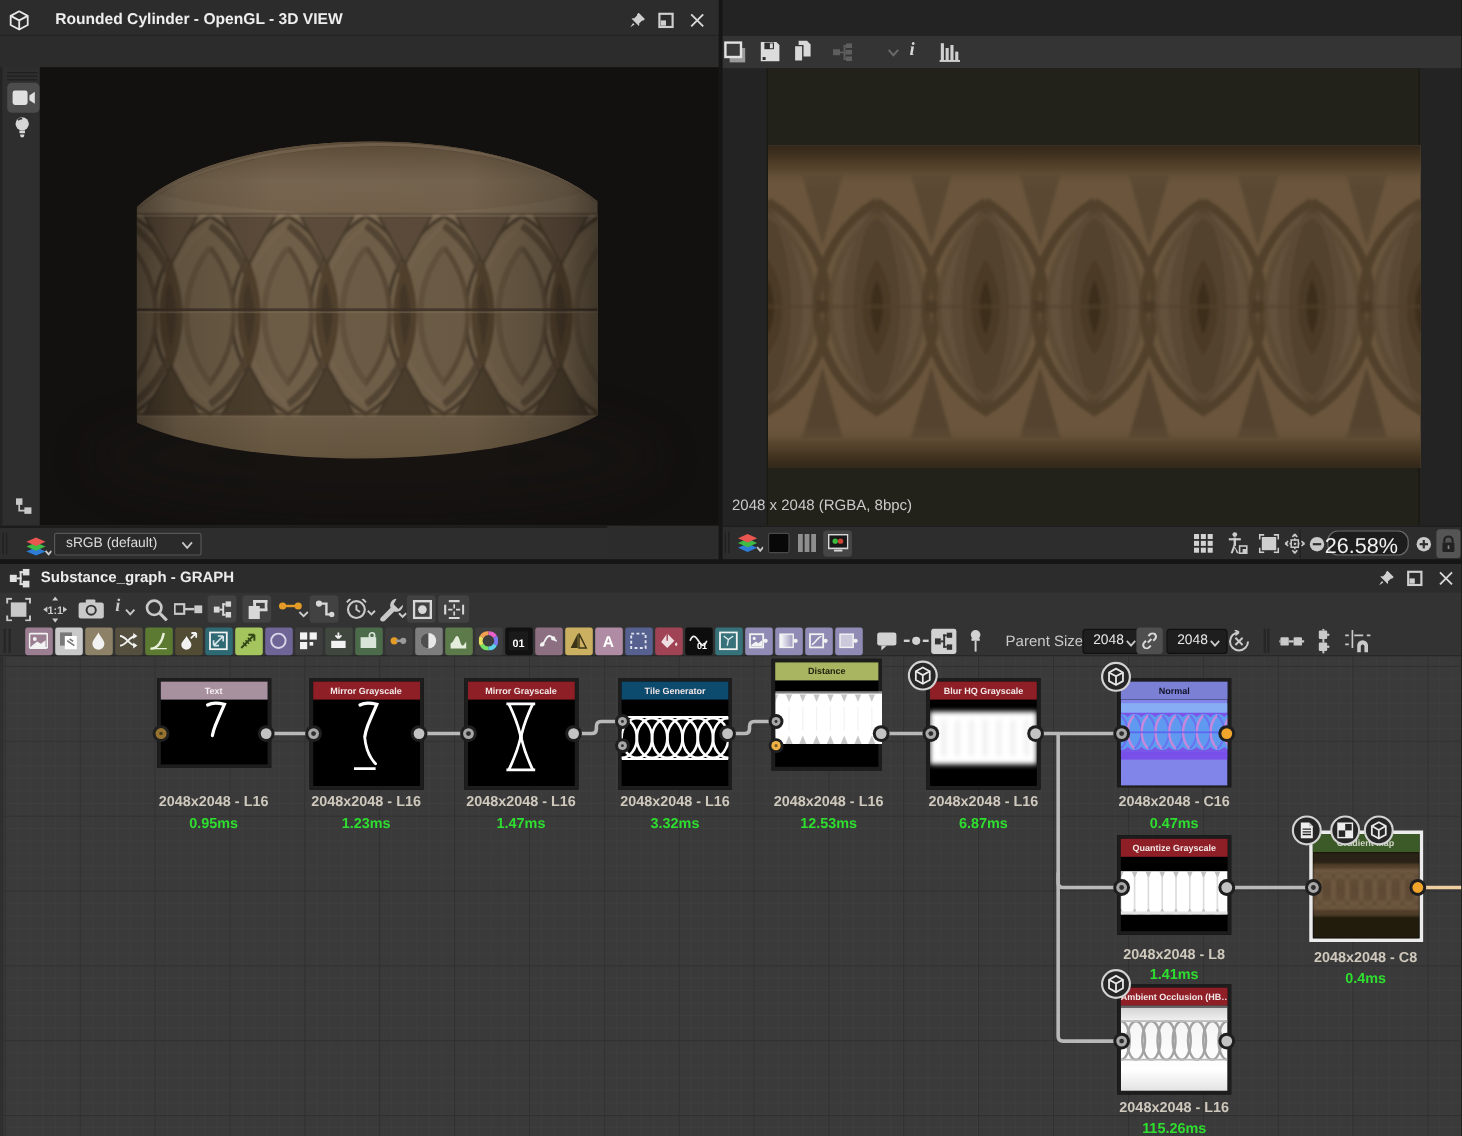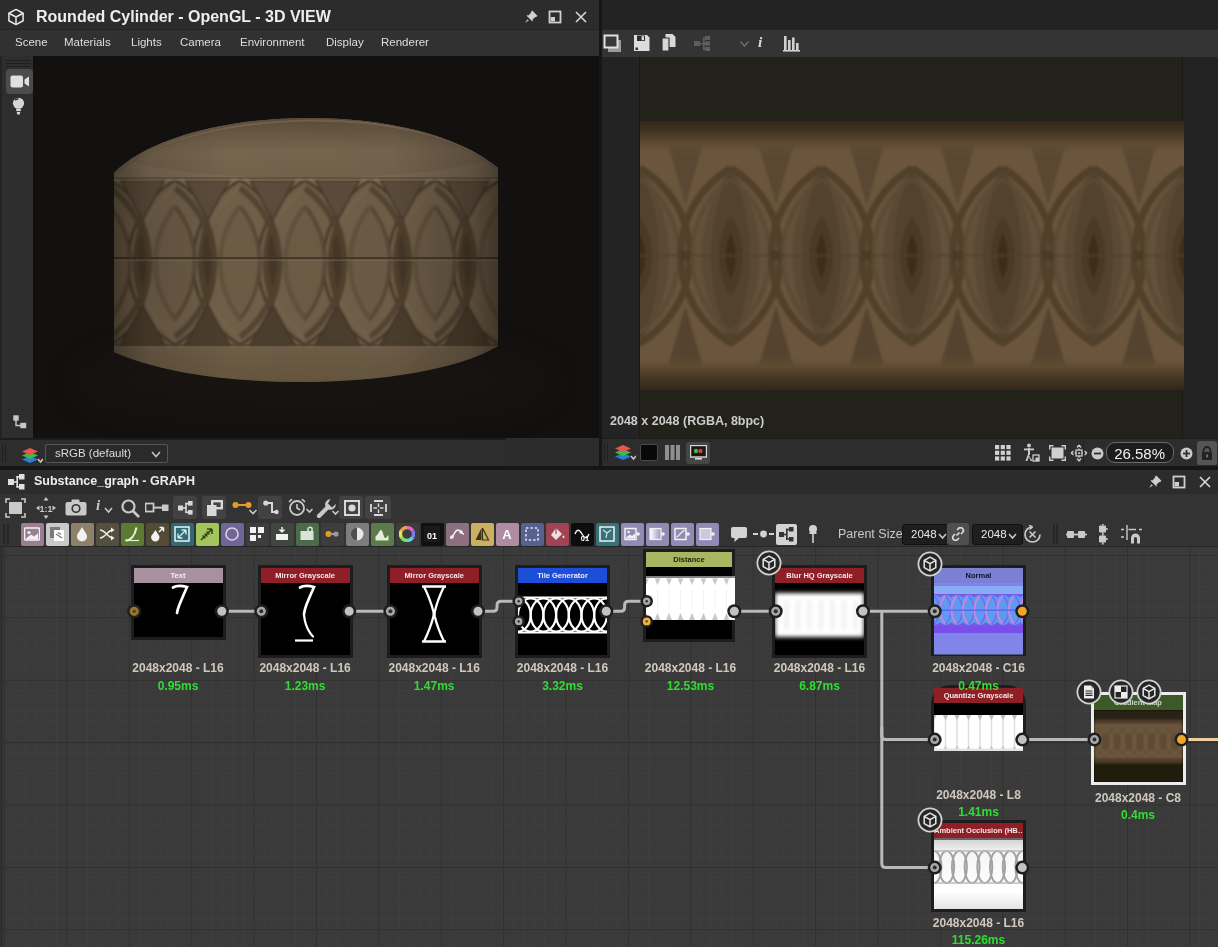--- a/index.html
+++ b/index.html
@@ -16,43 +16,34 @@
 <div id="root">
 
 <div class="abs" style="left:0;top:0;width:599px;height:467px;background:#2c2c2c;">
 <div class="abs" style="left:0;top:0;width:599px;height:30px;background:#2c2c2c;border-bottom:1px solid #232323;">
 <svg class="abs" style="left:7px;top:8px" width="18" height="18" viewBox="0 0 19 19">
 <g fill="none" stroke="#e8e8e8" stroke-width="1.6" stroke-linejoin="round">
 <path d="M9.5 1.5 L17 5.5 L17 13.5 L9.5 17.5 L2 13.5 L2 5.5 Z"></path>
 <path d="M2 5.5 L9.5 9.5 L17 5.5 M9.5 9.5 L9.5 17.5"></path>
           </g>
         </svg>
-<div class="abs hdrtitle" style="left:36px;top:8px;font-size:16px;">Rounded Cylinder - OpenGL - 3D VIEW</div>
+<div class="abs hdrtitle" style="left:46px;top:8px;font-size:13px;">Rounded Cylinder - OpenGL - 3D VIEW</div>
 <svg class="abs" style="left:523px;top:9px" width="16" height="16" viewBox="0 0 16 16">
 <g fill="#cfcfcf" stroke="none">
             <path d="M9.2 1.6 L14.4 6.8 L13 8.2 L12.2 8 L9.6 10.6 C10 12 9.4 12.6 9.4 12.6 L3.4 6.6 C3.4 6.6 4 6 5.4 6.4 L8 3.8 L7.8 3 Z"></path>
 <path d="M4.6 10.2 L5.8 11.4 L2.2 13.8 Z"></path>
           </g>
         </svg>
         <svg class="abs" style="left:548px;top:10px" width="14" height="14" viewBox="0 0 14 14">
 <rect x="1.5" y="1.5" width="11" height="11" fill="none" stroke="#cfcfcf" stroke-width="1.8"></rect>
 <rect x="2.6" y="7" width="4.4" height="4.4" fill="#cfcfcf"></rect>
         </svg>
         <svg class="abs" style="left:574px;top:10px" width="14" height="14" viewBox="0 0 14 14">
 <path d="M2 2 L12 12 M12 2 L2 12" stroke="#d8d8d8" stroke-width="1.6"></path>
         </svg>
-</div>
-<div class="abs" style="left:0;top:30px;width:599px;height:26px;background:#313131;">
-<div class="abs" style="left:15px;top:6px;font-size:11.5px;color:#dedede;">Scene</div>
-<div class="abs" style="left:64px;top:6px;font-size:11.5px;color:#dedede;">Materials</div>
-<div class="abs" style="left:131px;top:6px;font-size:11.5px;color:#dedede;">Lights</div>
-<div class="abs" style="left:180px;top:6px;font-size:11.5px;color:#dedede;">Camera</div>
-<div class="abs" style="left:240px;top:6px;font-size:11.5px;color:#dedede;">Environment</div>
-<div class="abs" style="left:326px;top:6px;font-size:11.5px;color:#dedede;">Display</div>
-<div class="abs" style="left:381px;top:6px;font-size:11.5px;color:#dedede;">Renderer</div>
 </div>
 <div class="abs" style="left:33px;top:56px;width:566px;height:382px;background:#131110;">
 <svg class="abs" style="left:0;top:0" width="566" height="382" viewBox="0 0 566 382">
           <defs>
             <linearGradient id="cylbody" x1="0" y1="0" x2="0" y2="1">
               <stop offset="0" stop-color="#6f5d47"></stop>
               <stop offset="0.18" stop-color="#7f6d57"></stop>
               <stop offset="0.3" stop-color="#7e6c56"></stop>
               <stop offset="0.6" stop-color="#7a6751"></stop>
               <stop offset="0.82" stop-color="#71604a"></stop>
@@ -237,21 +228,21 @@
 <svg class="abs" style="left:180px;top:4px" width="19" height="18" viewBox="0 0 19 18">
 <g fill="#d0d0d0">
             <rect x="1" y="16" width="17" height="1.6"></rect>
 <rect x="2" y="2" width="2.6" height="14"></rect>
             <rect x="6" y="6" width="2.6" height="10"></rect>
 <rect x="10" y="3.5" width="2.6" height="12.5"></rect>
             <rect x="14" y="9" width="2.6" height="7"></rect>
           </g>
         </svg>
 </div>
-<div class="abs" style="left:0;top:57px;width:616px;height:381px;background:#232323;font-weight:bold;">
+<div class="abs" style="left:0;top:57px;width:616px;height:381px;background:#232323;">
 <div class="abs" style="left:36.7px;top:0;width:544.3px;height:381px;background:#22211a;border-left:1px solid #191911;border-right:1px solid #191911;">
 <svg class="abs" style="left:0;top:64px" width="544" height="269" viewBox="0 0 544 269">
             <defs>
               <linearGradient id="bandedge" x1="0" y1="0" x2="0" y2="1">
                 <stop offset="0" stop-color="#32271a"></stop>
                 <stop offset="0.035" stop-color="#42331f"></stop>
                 <stop offset="0.075" stop-color="#56432c" stop-opacity="0.9"></stop>
                 <stop offset="0.13" stop-color="#6b563d" stop-opacity="0"></stop>
                 <stop offset="0.87" stop-color="#6b563d" stop-opacity="0"></stop>
                 <stop offset="0.925" stop-color="#56432c" stop-opacity="0.9"></stop>
@@ -404,21 +395,21 @@
 <path d="M9 1 L7 3.5 M9 1 L11 3.5 M9 17 L7 14.5 M9 17 L11 14.5 M1 9 L3.5 7 M1 9 L3.5 11 M17 9 L14.5 7 M17 9 L14.5 11"></path>
 <rect x="6" y="6" width="6" height="6"></rect>
           </g>
         </svg>
 <div class="abs" style="left:481px;top:2px;width:1px;height:24px;background:#202020;"></div>
 <svg class="abs" style="left:489px;top:8px" width="13" height="13" viewBox="0 0 13 13">
 <circle cx="6.5" cy="6.5" r="6" fill="#c9c9c9"></circle>
           <rect x="3" y="5.6" width="7" height="1.8" fill="#2d2d2d"></rect>
         </svg>
 <div class="abs" style="left:504px;top:3px;width:68px;height:21px;background:#1d1d1d;border:1px solid #6a6a6a;border-radius:9px;">
-<div class="abs" style="right:8px;top:2px;font-size:15px;color:#f0f0f0;">26.58%</div>
+<div class="abs" style="right:8px;top:2px;font-size:18px;color:#f0f0f0;">26.58%</div>
         </div>
 <svg class="abs" style="left:578px;top:8px" width="13" height="13" viewBox="0 0 13 13">
 <circle cx="6.5" cy="6.5" r="6" fill="#c9c9c9"></circle>
           <rect x="3" y="5.6" width="7" height="1.8" fill="#2d2d2d"></rect>
           <rect x="5.6" y="3" width="1.8" height="7" fill="#2d2d2d"></rect>
         </svg>
 <div class="abs" style="left:595px;top:2px;width:20px;height:24px;background:#555555;border-radius:3px;"></div>
 <svg class="abs" style="left:599px;top:7px" width="12" height="15" viewBox="0 0 12 15">
 <path d="M2.5 6 V4.5 a3.5 3.5 0 0 1 7 0 V6" stroke="#222" stroke-width="1.8" fill="none"></path>
 <rect x="1" y="6" width="10" height="8" rx="1" fill="#222"></rect>
@@ -859,21 +850,21 @@
         </div>
         <div class="node" style="left:386.7px;top:18px;width:95px;height:92.5px;border-color:#1d1d1d;z-index:2;">
           <div class="nhead" style="background:#8e1f26;color:#f2e7e7;">Mirror Grayscale</div>
           <svg style="position:absolute;left:0;top:15px" width="89" height="71.5" viewBox="0 0 89 71.5">
             <path d="M32 3.5 H56 M32 58.5 H56" stroke="#fff" stroke-width="2.3"></path>
             <path d="M34 3.5 Q40.5 17 43.4 28.5 Q44 31 43.4 33.5 Q40.5 45 34 58.5" fill="none" stroke="#fff" stroke-width="2.3"></path>
             <path d="M54 3.5 Q47.5 17 44.8 28.5 Q44.3 31 44.8 33.5 Q47.5 45 54 58.5" fill="none" stroke="#fff" stroke-width="2.3"></path>
           </svg>
         </div>
         <div class="node" style="left:515px;top:18px;width:95px;height:92.5px;border-color:#1d1d1d;z-index:2;">
-          <div class="nhead" style="background:#1d4ed8;color:#f2e7e7;text-align:center;">Tile Generator</div>
+          <div class="nhead" style="background:#0c4a6e;color:#f2e7e7;text-align:center;">Tile Generator</div>
           <svg style="position:absolute;left:0;top:15px" width="89" height="71.5" viewBox="0 0 89 71.5">
             <rect x="0" y="14" width="89" height="36" fill="#000"></rect>
             <path d="M0 14.5 H89 M0 49.5 H89" stroke="#fff" stroke-width="1.8"></path>
             <g>
               <ellipse cx="0.0" cy="32.0" rx="12.7" ry="16.5" fill="none" stroke="#fff" stroke-width="2.2"></ellipse>
               <ellipse cx="12.7" cy="32.0" rx="12.7" ry="16.5" fill="none" stroke="#fff" stroke-width="2.2"></ellipse>
               <ellipse cx="25.4" cy="32.0" rx="12.7" ry="16.5" fill="none" stroke="#fff" stroke-width="2.2"></ellipse>
               <ellipse cx="38.1" cy="32.0" rx="12.7" ry="16.5" fill="none" stroke="#fff" stroke-width="2.2"></ellipse>
               <ellipse cx="50.8" cy="32.0" rx="12.7" ry="16.5" fill="none" stroke="#fff" stroke-width="2.2"></ellipse>
               <ellipse cx="63.5" cy="32.0" rx="12.7" ry="16.5" fill="none" stroke="#fff" stroke-width="2.2"></ellipse>
@@ -983,21 +974,21 @@
               <path d="M92.0 13 C99.5 20 99.5 34 92.0 41" fill="none" stroke="#6b6ff0" stroke-width="1.6"></path>
               <rect x="0" y="26.5" width="89" height="1.5" fill="#5a5af0" opacity="0.8"></rect>
             </g>
             <defs>
               <filter id="bl3">
                 <feGaussianBlur stdDeviation="0.5"></feGaussianBlur>
               </filter>
             </defs>
           </svg>
         </div>
-        <div class="node" style="left:931px;top:138px;width:95px;height:65px;border-color:#1d1d1d;z-index:2;border-radius:19px;">
+        <div class="node" style="left:931px;top:149px;width:95px;height:83px;border-color:#1d1d1d;z-index:2;">
           <div class="nhead" style="background:#8e1f26;color:#f2e7e7;">Quantize Grayscale</div>
           <svg style="position:absolute;left:0;top:15px" width="89" height="71.5" viewBox="0 0 89 71.5">
             <rect x="0" y="12" width="89" height="36" fill="#fff"></rect>
             <path d="M-2.5 12 L2.5 12 L0.0 18 Z" fill="#ababab" opacity="0.75"></path>
             <path d="M-2.5 48 L2.5 48 L0.0 42 Z" fill="#ababab" opacity="0.75"></path>
             <path d="M0.0 17 V43" stroke="#dcdcdc" stroke-width="1.4"></path>
             <path d="M9.0 12 L14.0 12 L11.5 18 Z" fill="#ababab" opacity="0.75"></path>
             <path d="M9.0 48 L14.0 48 L11.5 42 Z" fill="#ababab" opacity="0.75"></path>
             <path d="M11.5 17 V43" stroke="#dcdcdc" stroke-width="1.4"></path>
             <path d="M20.5 12 L25.5 12 L23.0 18 Z" fill="#ababab" opacity="0.75"></path>

